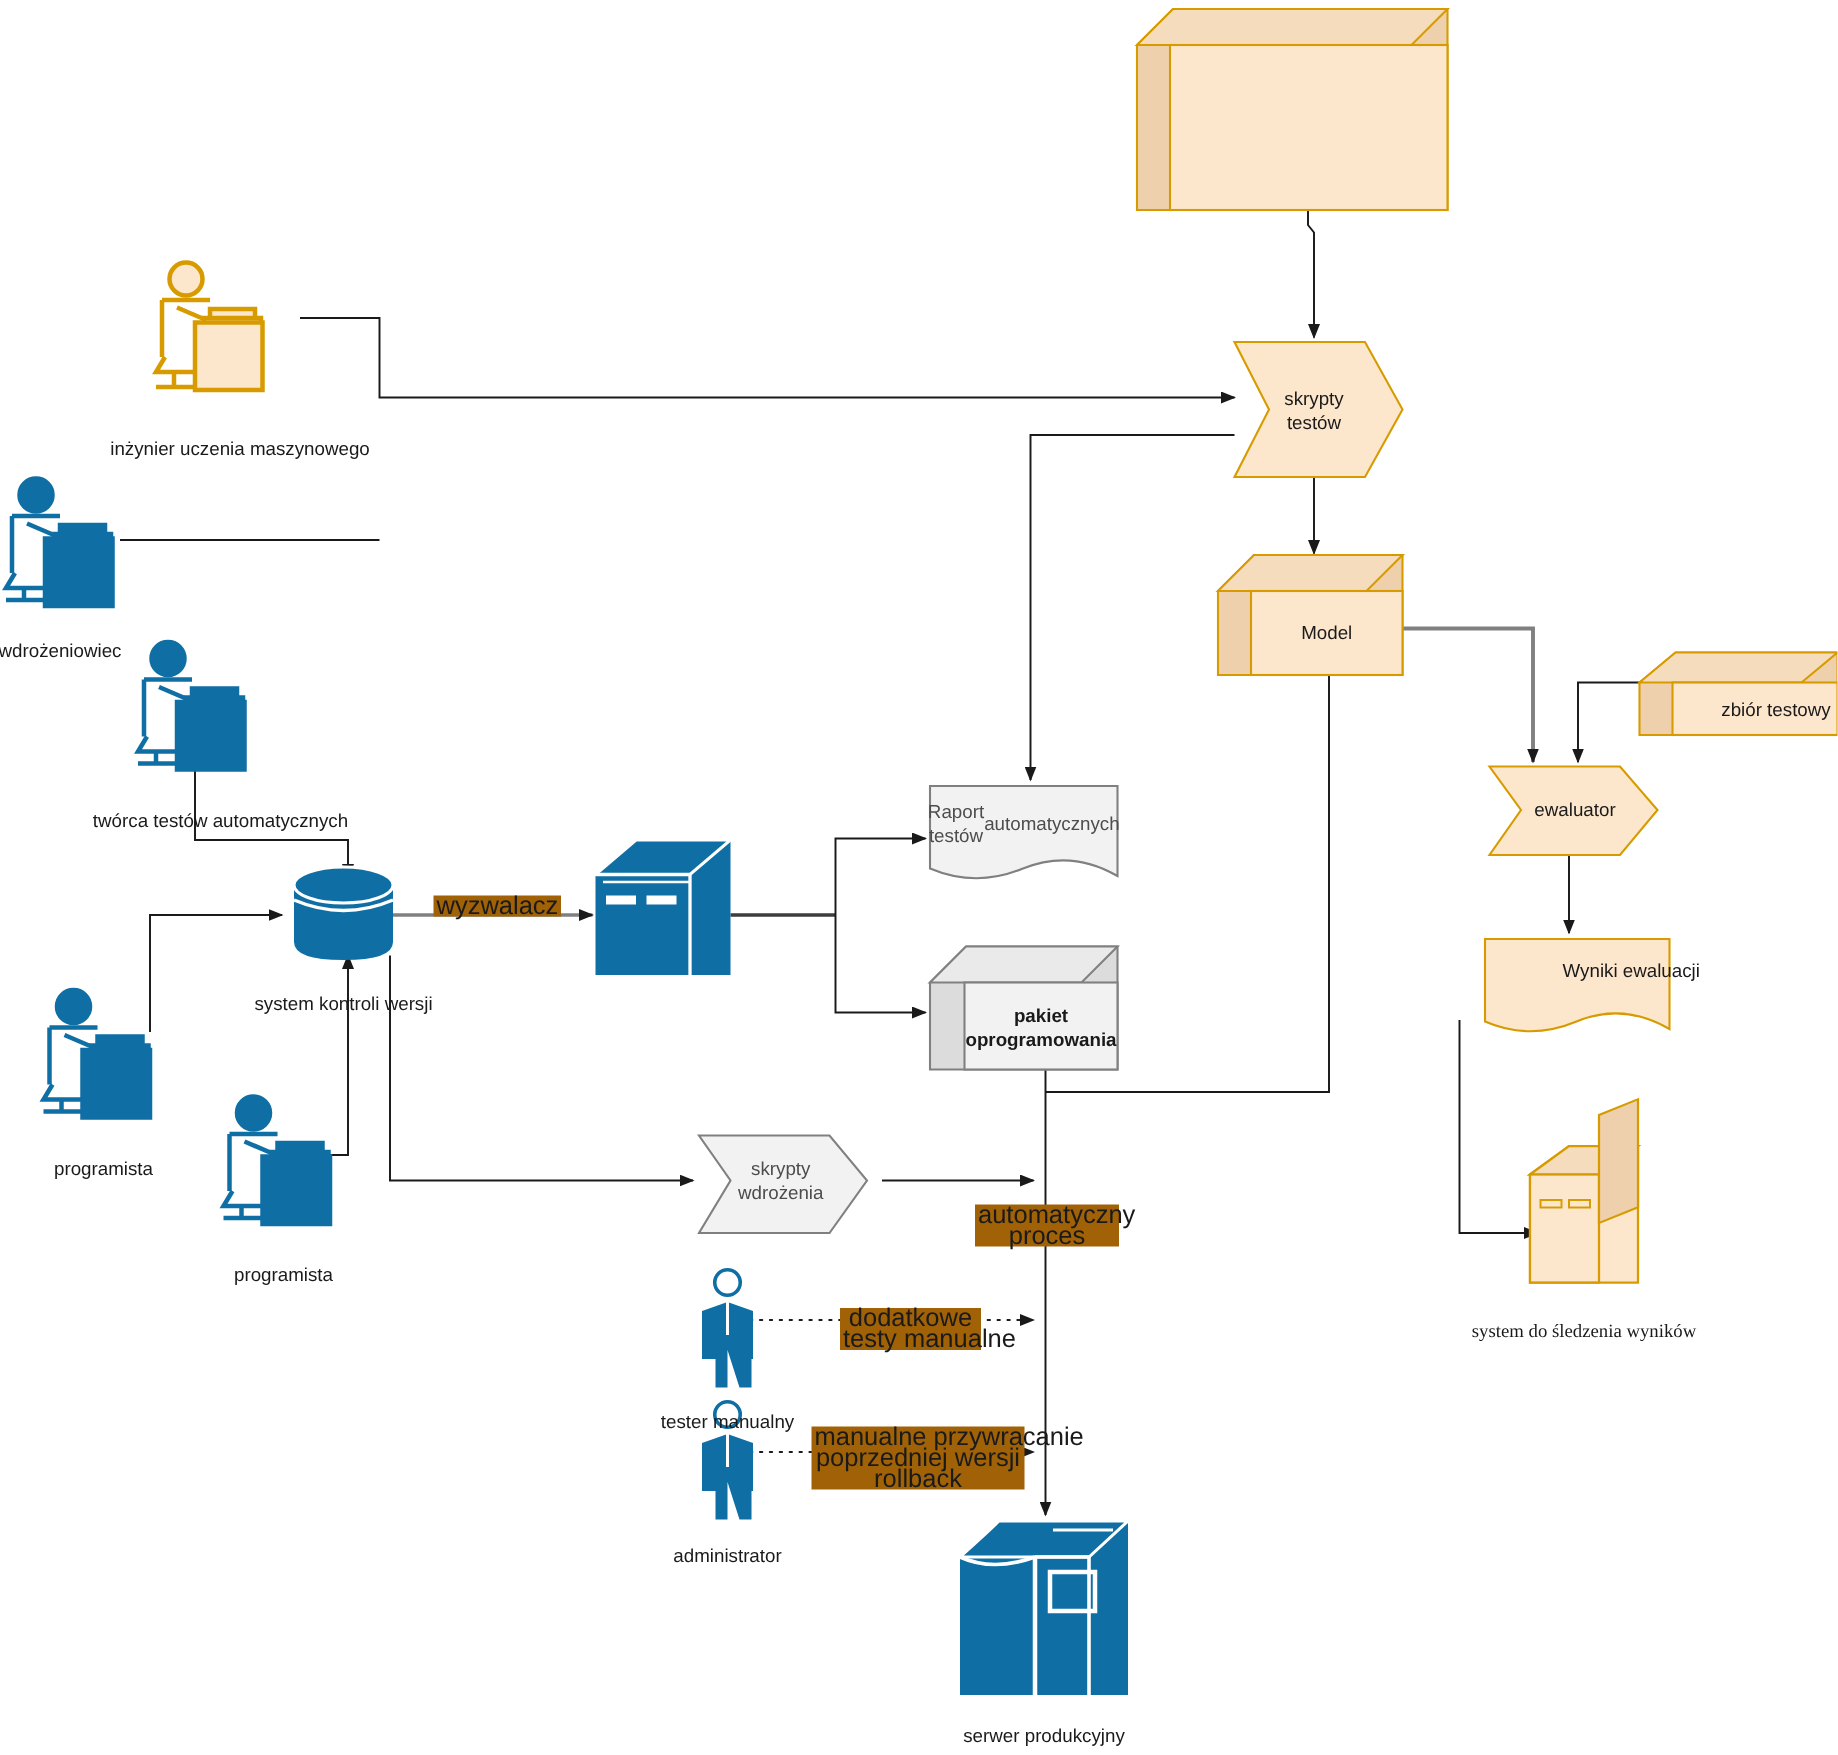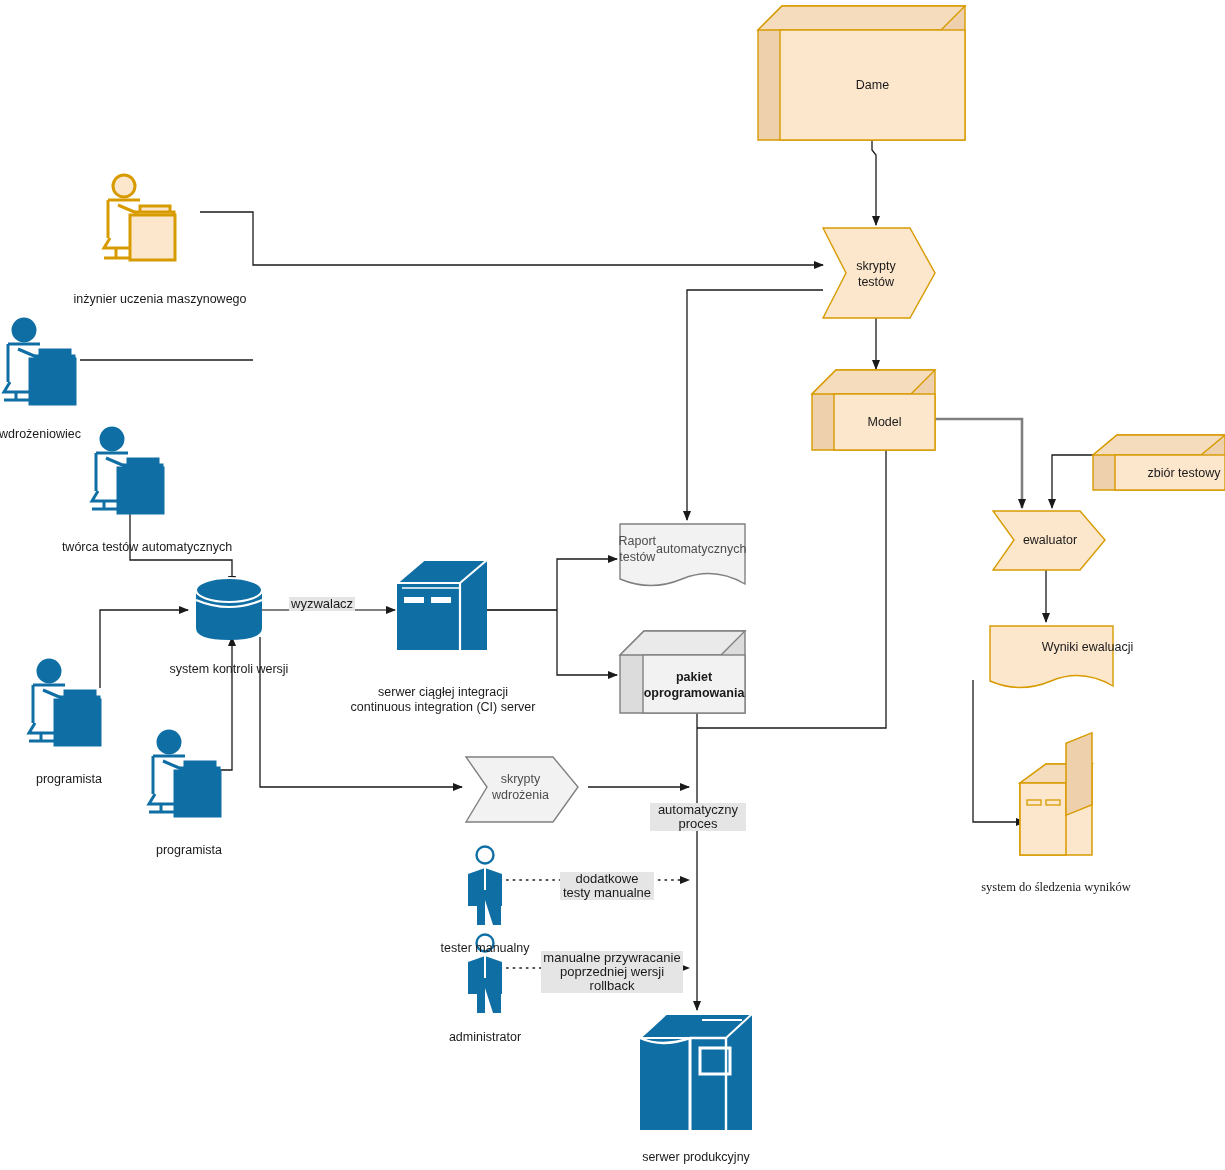--- a/index.html
+++ b/index.html
@@ -2,21 +2,21 @@
 <html><head>
 <meta charset="utf-8">
 <style>
   html,body{margin:0;padding:0;background:#ffffff;}
   body{font-family:"Liberation Sans", sans-serif;}
   #stage{position:relative;width:1225px;height:1170px;background:#fff;overflow:hidden;}
   svg.layer{position:absolute;left:0;top:0;width:1225px;height:1170px;}
   .lbl{position:absolute;font-size:12.5px;color:#1a1a1a;text-align:center;line-height:15px;white-space:nowrap;margin-top:24px;}
   .nodetext{position:absolute;font-size:12.5px;color:#1a1a1a;text-align:center;line-height:16px;
             display:flex;align-items:center;justify-content:center;}
-  .conlbl{position:absolute;font-size:13px;color:#1a1a1a;text-align:center;line-height:14px;white-space:nowrap;background:#e5e5e5;padding:0 2px;}
+  .conlbl{position:absolute;font-size:17px;color:#1a1a1a;text-align:center;line-height:14px;white-space:nowrap;background:#a16207;padding:0 2px;}
 </style>
 </head>
 <body>
 
 <div id="stage">
 
   <svg class="layer">
     <defs>
       <marker id="arw" markerWidth="10" markerHeight="8" refX="9" refY="4" orient="auto" markerUnits="userSpaceOnUse">
         <path d="M0,0 L10,4 L0,8 z" fill="#1a1a1a"></path>
@@ -221,23 +221,20 @@
     </g>
 
     <g>
       <circle cx="485" cy="943" r="8.5" fill="none" stroke="#0F6FA5" stroke-width="2.4"></circle>
       <path d="M485,956 L468,962 L468,994 L477,994 L477,1013 L485,1013 L485,988
                L493,1013 L501,1013 L501,994 L502,994 L502,962 Z" fill="#0F6FA5"></path>
       <path d="M485,956 L485,978" stroke="#ffffff" stroke-width="2"></path>
     </g>
   </svg>
 
-  <div class="nodetext" style="left:780px;top:30px;width:185px;height:110px;">
-    <span>Dame</span>
-  </div>
 
   <div class="nodetext" style="left:836px;top:246px;width:80px;height:56px;flex-direction:column;">
     <span>skrypty</span>
     <span>testów</span>
   </div>
 
   <div class="nodetext" style="left:834px;top:394px;width:101px;height:56px;text-align:center;">
     <span>Model</span>
   </div>
 
@@ -265,24 +262,20 @@
 
   <div class="nodetext" style="left:478px;top:762px;width:85px;height:50px;flex-direction:column;color:#4d4d4d;">
     <span>skrypty</span>
     <span>wdrożenia</span>
   </div>
 
   <div class="lbl" style="left:129px;top:638px;width:200px;">
     <span>system kontroli wersji</span>
   </div>
 
-  <div class="lbl" style="left:318px;top:661px;width:250px;">
-    <span>serwer ciągłej integracji</span><br>
-    <span class="ital">continuous integration (CI) server</span>
-  </div>
 
   <div class="lbl" style="left:596px;top:1126px;width:200px;">
     <span>serwer produkcyjny</span>
   </div>
 
   <div class="lbl" style="left:956px;top:856px;width:200px;font-family:Liberation Serif, serif;">
     <span>system do śledzenia wyników</span>
   </div>
 
   <div class="lbl" style="left:45px;top:268px;width:230px;">

